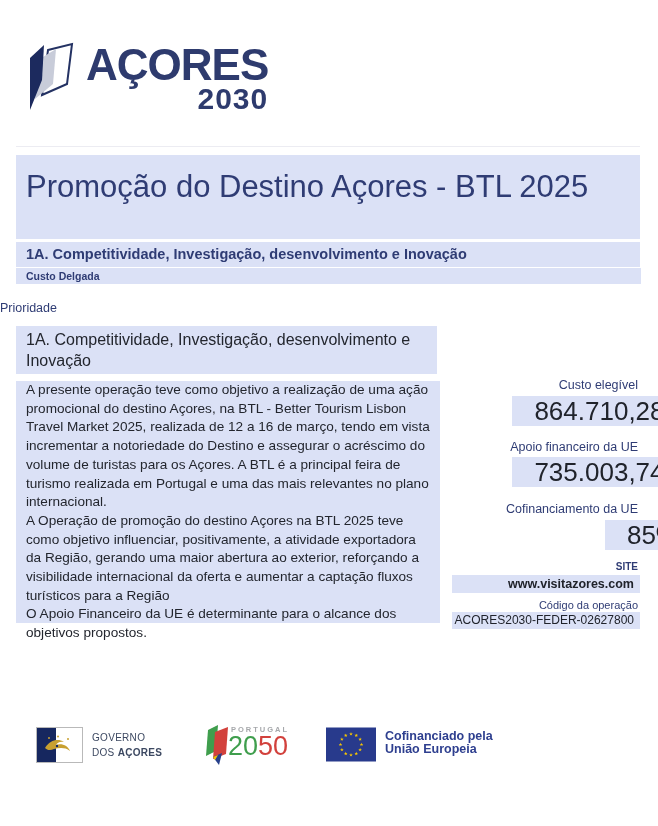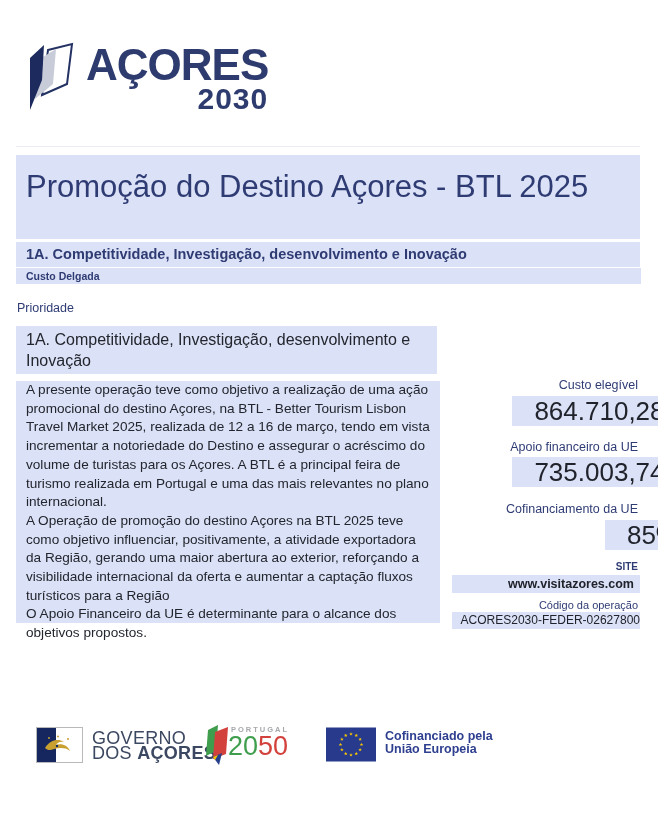--- a/index.html
+++ b/index.html
@@ -22,21 +22,21 @@
 
   
   .title-box{left:16px;top:155px;width:624px;height:84px;}
   .title-text{padding:14px 0 0 10px;font-size:31px;color:#2f3c74;}
   .program-box{left:16px;top:242px;width:624px;height:25px;}
   .program-text{padding-left:10px;line-height:25px;font-size:14.5px;font-weight:bold;color:#2f3c74;}
   .location-box{left:16px;top:268px;width:625px;height:16px;}
   .location-text{padding-left:10px;line-height:16px;font-size:10.5px;font-weight:bold;color:#2f3c74;}
 
   
-  .priority-label{left:17px;top:301px;font-size:12.5px;color:#2f3c74;}
+  .priority-label{left:0;top:301px;font-size:12.5px;color:#2f3c74;}
   .priority-box{left:16px;top:326px;width:421px;height:48px;}
   .priority-text{padding:3px 10px 0;font-size:16px;line-height:21px;color:#23262e;}
 
   
   .desc-box{left:16px;top:381px;width:424px;height:242px;}
   .desc-text{padding:0 10px 0;font-size:13.6px;line-height:18.7px;color:#23262e;white-space:pre-line;}
 
   
   .rlabel{right:20px;text-align:right;font-size:12.5px;color:#2f3c74;}
   .vbox{height:30px;line-height:30px;text-align:right;font-size:26px;color:#20232b;padding-right:8px;box-sizing:border-box;margin-left:47px;}
@@ -45,27 +45,27 @@
   .lbl-apoio{top:440px;}
   .box-apoio{left:465px;top:457px;width:175px;}
   .lbl-cofin{top:502px;}
   .box-cofin{left:558px;top:520px;width:82px;}
   .lbl-site{top:561px;font-size:10px;font-weight:bold;}
   .box-site{left:452px;top:575px;width:188px;height:18px;line-height:18px;text-align:right;
             font-size:12.5px;font-weight:bold;color:#20232b;padding-right:6px;box-sizing:border-box;}
   .box-site a{color:#20232b;text-decoration:none;}
   .lbl-codigo{top:599px;font-size:11px;}
   .box-codigo{left:452px;top:612px;width:188px;height:17px;line-height:17px;text-align:right;
-              font-size:12px;color:#20232b;box-sizing:border-box;}
+              font-size:12px;color:#20232b;padding-right:6px;box-sizing:border-box;}
 
   
   .gov-flag{left:36px;top:727px;width:47px;height:36px;background:#ffffff;border:1px solid #b9b9b9;box-sizing:border-box;}
   .gov-flag-blue{position:absolute;left:0;top:0;width:19px;height:100%;background:#16275f;}
   .gov-hawk{position:absolute;left:6px;top:7px;}
-  .gov-text{left:92px;top:731px;font-size:18px;line-height:14.5px;color:#3c4861;letter-spacing:.3px;}
+  .gov-text{left:92px;top:731px;font-size:10px;line-height:14.5px;color:#3c4861;letter-spacing:.3px;}
   .gov-text b{font-weight:bold;}
 
   .pt-mark{left:205px;top:723px;}
   .pt-name{left:231px;top:725px;font-size:7.5px;letter-spacing:2px;color:#a6a8ab;font-weight:bold;}
   .pt-year{left:228px;top:731px;font-size:27px;line-height:30px;}
   .pt-green{color:#3f9e4d;}
   .pt-red{color:#d2413c;}
 
   .eu-flag{left:326px;top:727px;}
   .eu-text{left:385px;top:730px;font-size:12.5px;line-height:12.5px;font-weight:bold;color:#2e3f8f;}

